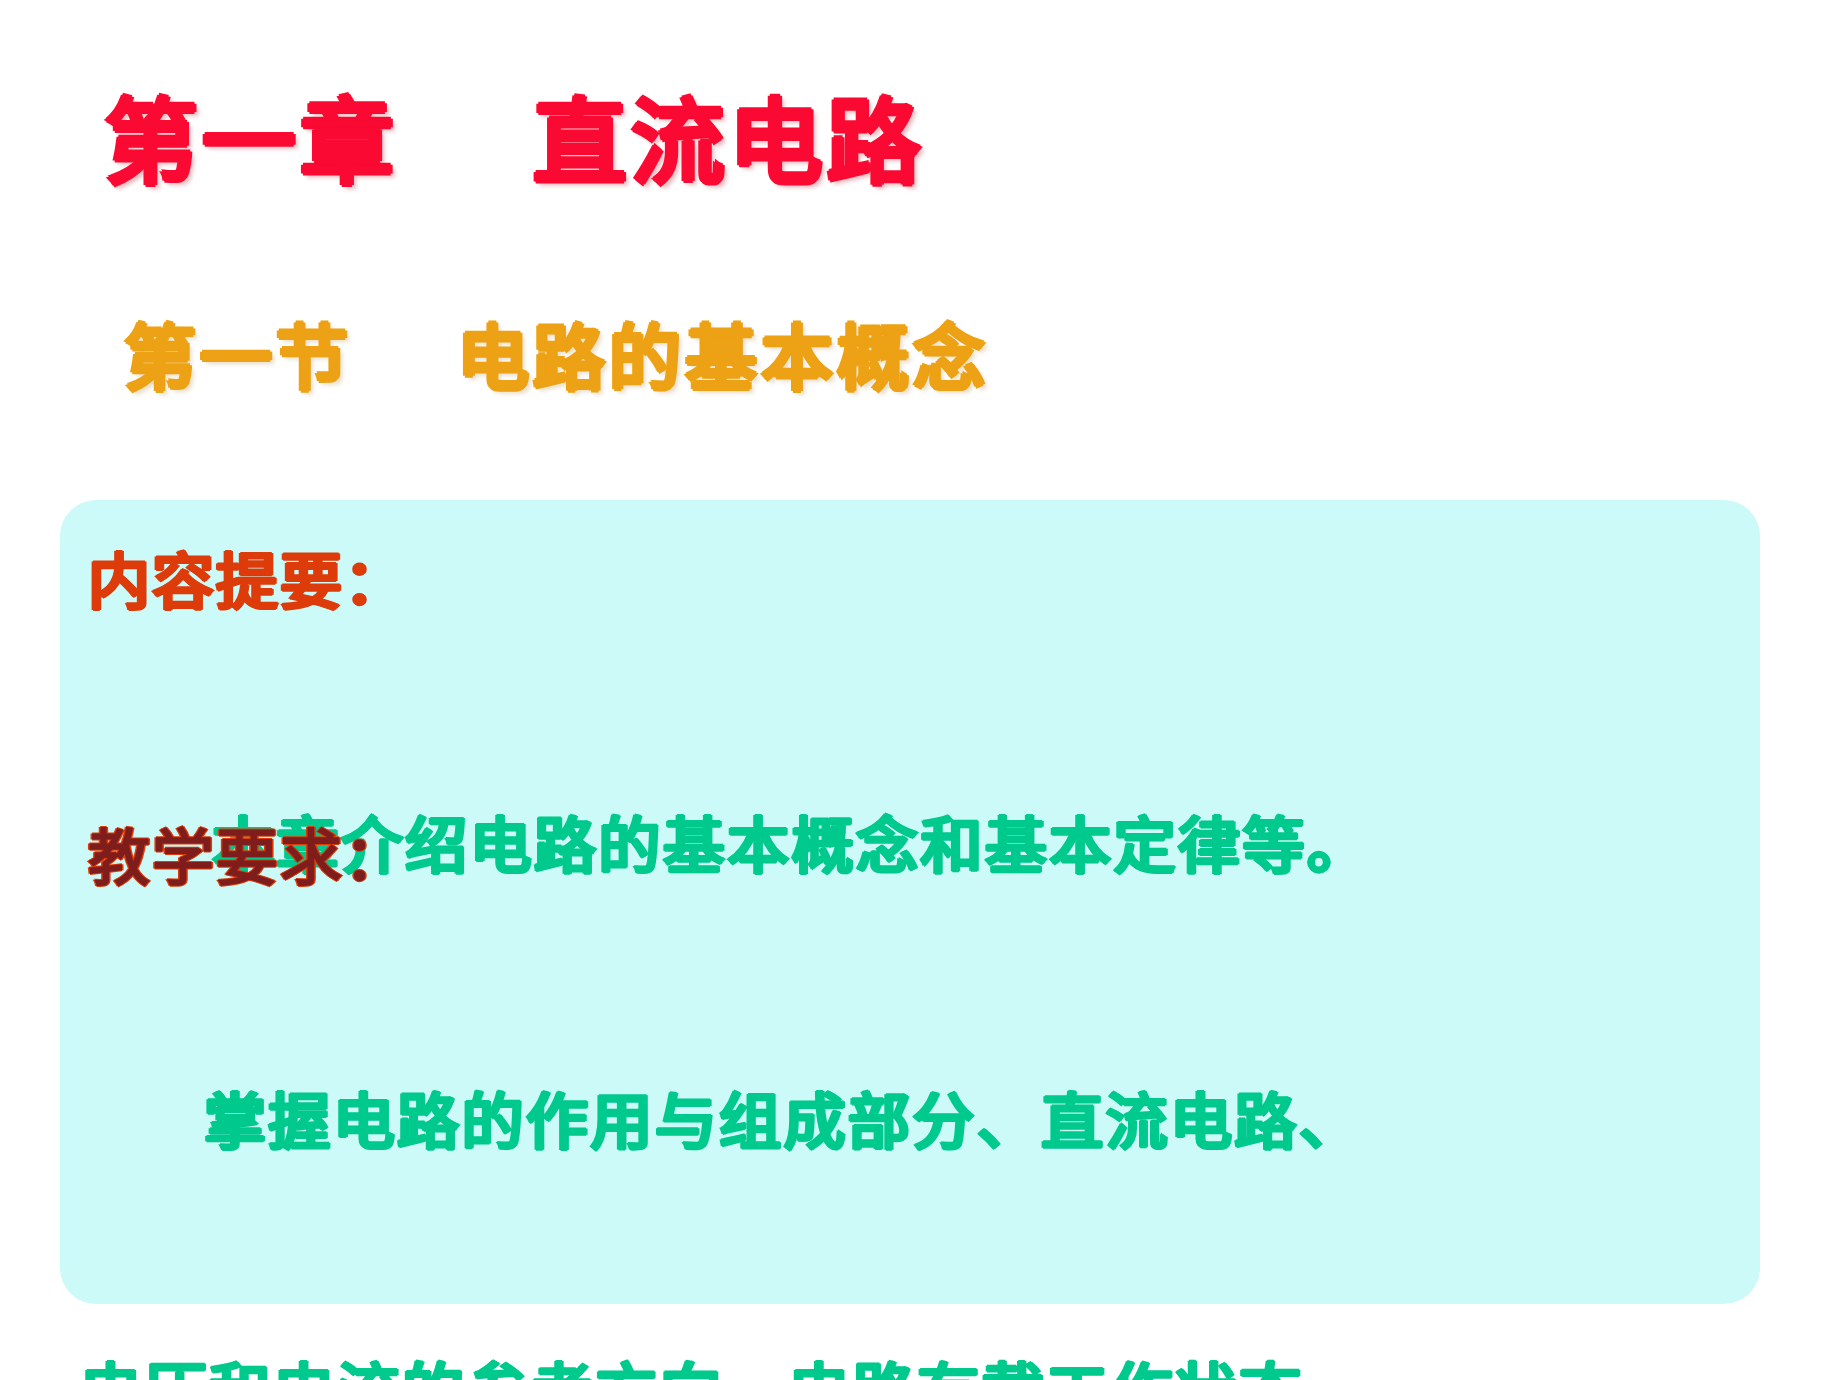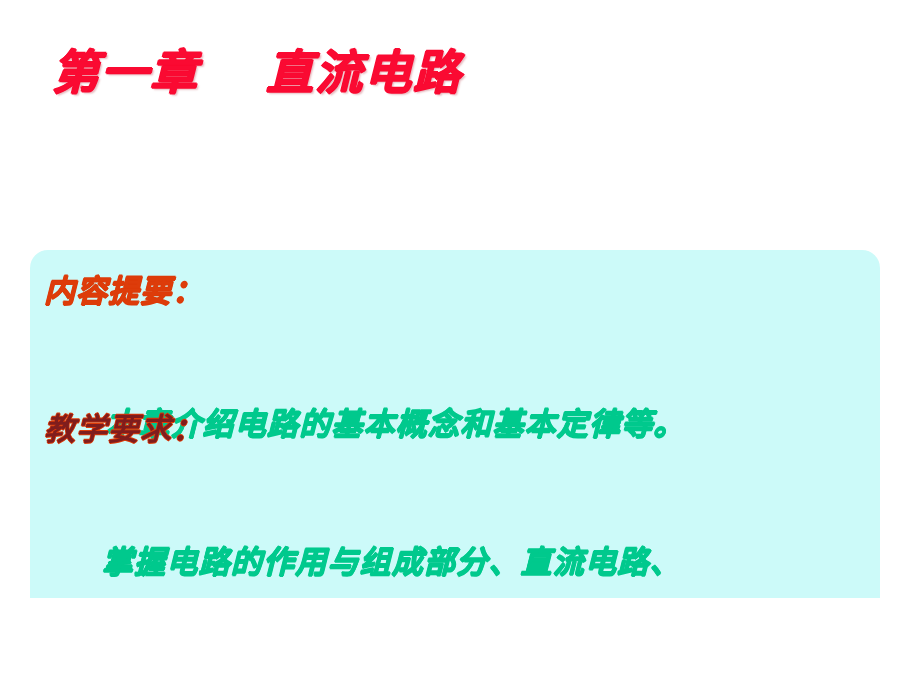--- a/index.html
+++ b/index.html
@@ -8,24 +8,23 @@
     padding: 0;
     background: #ffffff;
   }
   body {
     font-family: "DejaVu Sans", "Liberation Sans", sans-serif;
   }
 
   #slide {
     position: relative;
     width: 920px;
-    height: 598px;
+    height: 690px;
     background: #ffffff;
     overflow: hidden;
-    font-style: italic;
   }
 
   
   .chapter-title {
     position: absolute;
     left: 52px;
     top: 44px;
     font-family: "DejaVu Serif", "Liberation Serif", serif;
     font-size: 47px;
     font-weight: bold;
@@ -115,20 +114,21 @@
   .line { display: block; }
   .line.indent { padding-left: 62px; }
 </style>
 </head>
 <body style="background: rgb(255, 255, 255);">
 
 <div id="slide">
 
   <div class="chapter-title" style="color: rgb(250, 10, 50);">第一章　 直流电路</div>
 
+  <div class="section-title" style="color: rgb(237, 161, 20);">第一节　 电路的基本概念</div>
 
   <div class="content-panel" style="background: rgb(204, 250, 249); border-radius: 18px;">
     <div class="panel-inner">
 
       <div class="block-heading summary" style="color: rgb(221, 60, 10);">内容提要：</div>
 
       <div class="block-body summary-body" style="color: rgb(0, 201, 141);">
         <span class="line indent">本章介绍电路的基本概念和基本定律等。</span>
       </div>
 

